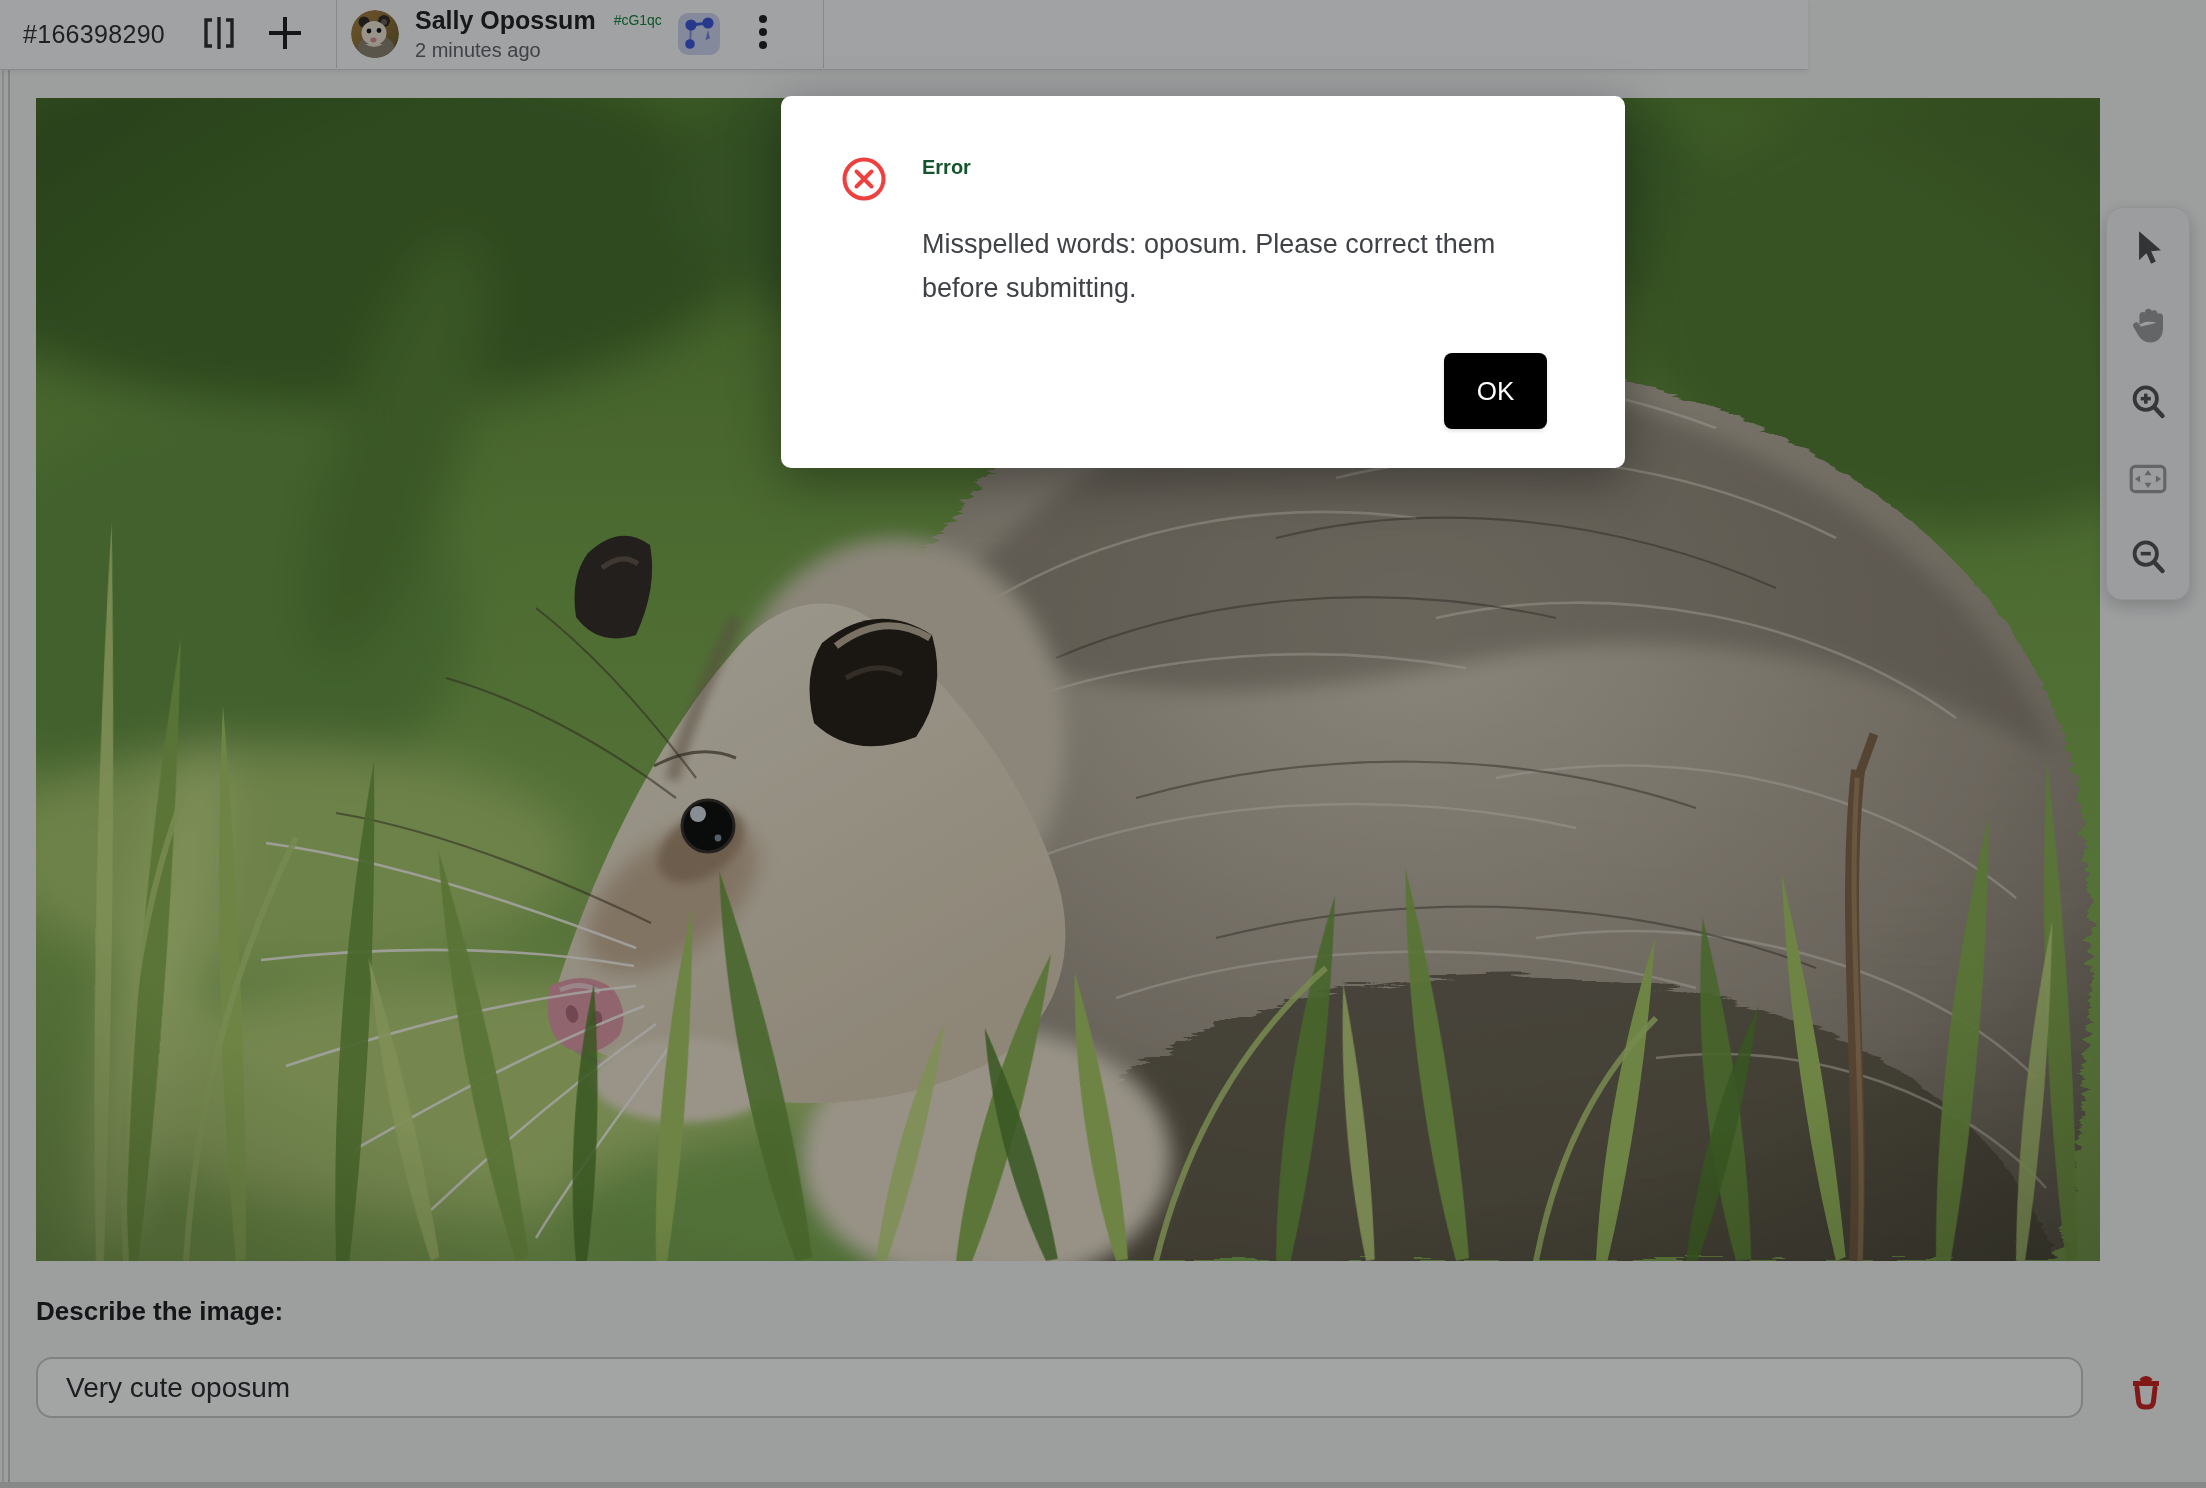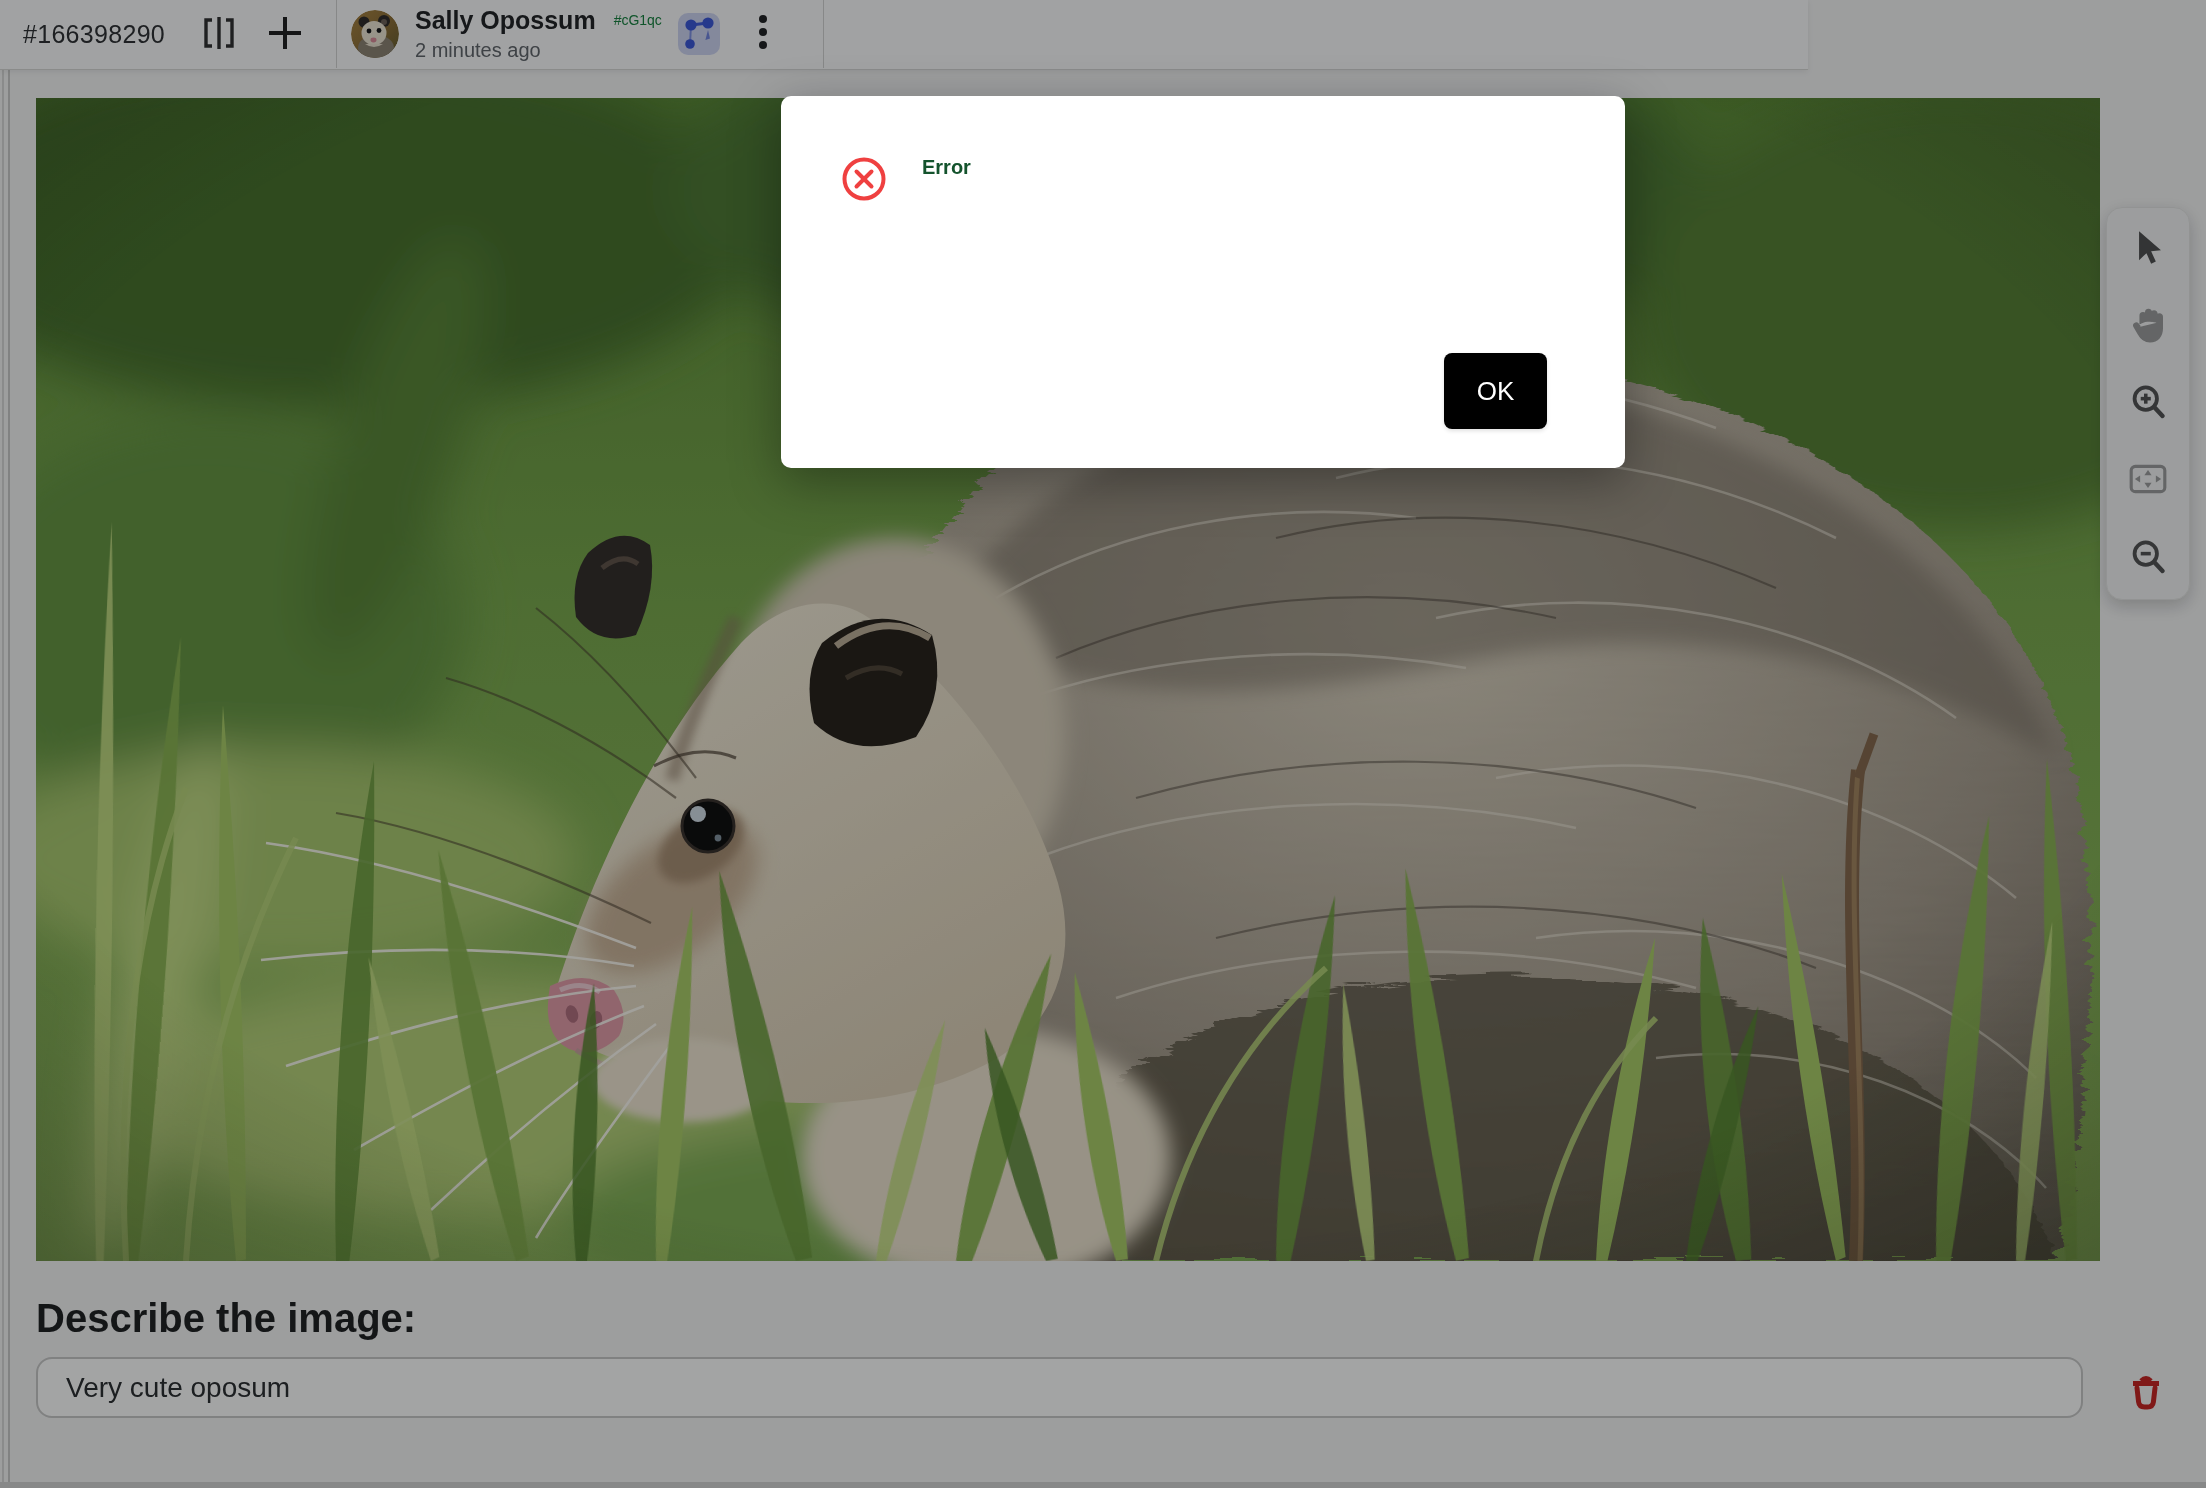--- a/index.html
+++ b/index.html
@@ -40,21 +40,21 @@
   
   .side-toolbar{
     position:absolute;left:2106px;top:207px;width:84px;height:393px;z-index:2;
     background:#f2f3f2;border:1px solid #e3e3e1;border-radius:16px;
     box-shadow:0 6px 18px rgba(0,0,0,.20);
     display:flex;flex-direction:column;align-items:center;justify-content:space-between;
     padding:12px 0;box-sizing:border-box;
   }
   .tool-btn{width:58px;height:58px;border:none;background:none;display:flex;align-items:center;justify-content:center;cursor:pointer;border-radius:10px;}
   
-  .describe-label{position:absolute;left:36px;top:1296px;font-size:40px;font-weight:700;color:#1d1e1f;z-index:1;text-align:right;}
+  .describe-label{position:absolute;left:36px;top:1296px;font-size:26px;font-weight:700;color:#1d1e1f;z-index:1;text-align:right;}
   .describe-input{
     position:absolute;left:36px;top:1357px;width:2047px;height:61px;z-index:1;
     box-sizing:border-box;border:2px solid #c7c7c5;border-radius:16px;background:#fdfdfc;
     font-family:"Liberation Sans",sans-serif;font-size:28px;color:#2a2c2e;padding:0 28px;outline:none;
   }
   .trash-btn{position:absolute;left:2118px;top:1368px;width:56px;height:52px;z-index:1;}
   .bottom-strip{position:absolute;left:0;top:1482px;width:2206px;height:6px;background:#d2d2d0;z-index:1;}
   
   .overlay{position:absolute;inset:0;background:rgba(5,8,12,.365);z-index:5;}
   .dialog{
@@ -402,14 +402,15 @@
 
 <div class="dialog" role="alertdialog">
   <span class="dialog-icon">
     <svg width="46" height="46" viewBox="0 0 46 46">
       <circle cx="23" cy="23" r="19.5" fill="none" stroke="#ef4040" stroke-width="4"></circle>
       <line x1="15.5" y1="15.5" x2="30.5" y2="30.5" stroke="#ef4040" stroke-width="4" stroke-linecap="round"></line>
       <line x1="30.5" y1="15.5" x2="15.5" y2="30.5" stroke="#ef4040" stroke-width="4" stroke-linecap="round"></line>
     </svg>
   </span>
   <div class="dialog-title">Error</div>
+  <div class="dialog-msg">Misspelled words: oposum. Please correct them before submitting.</div>
   <button class="ok-btn">OK</button>
 </div>
 
 </body></html>

